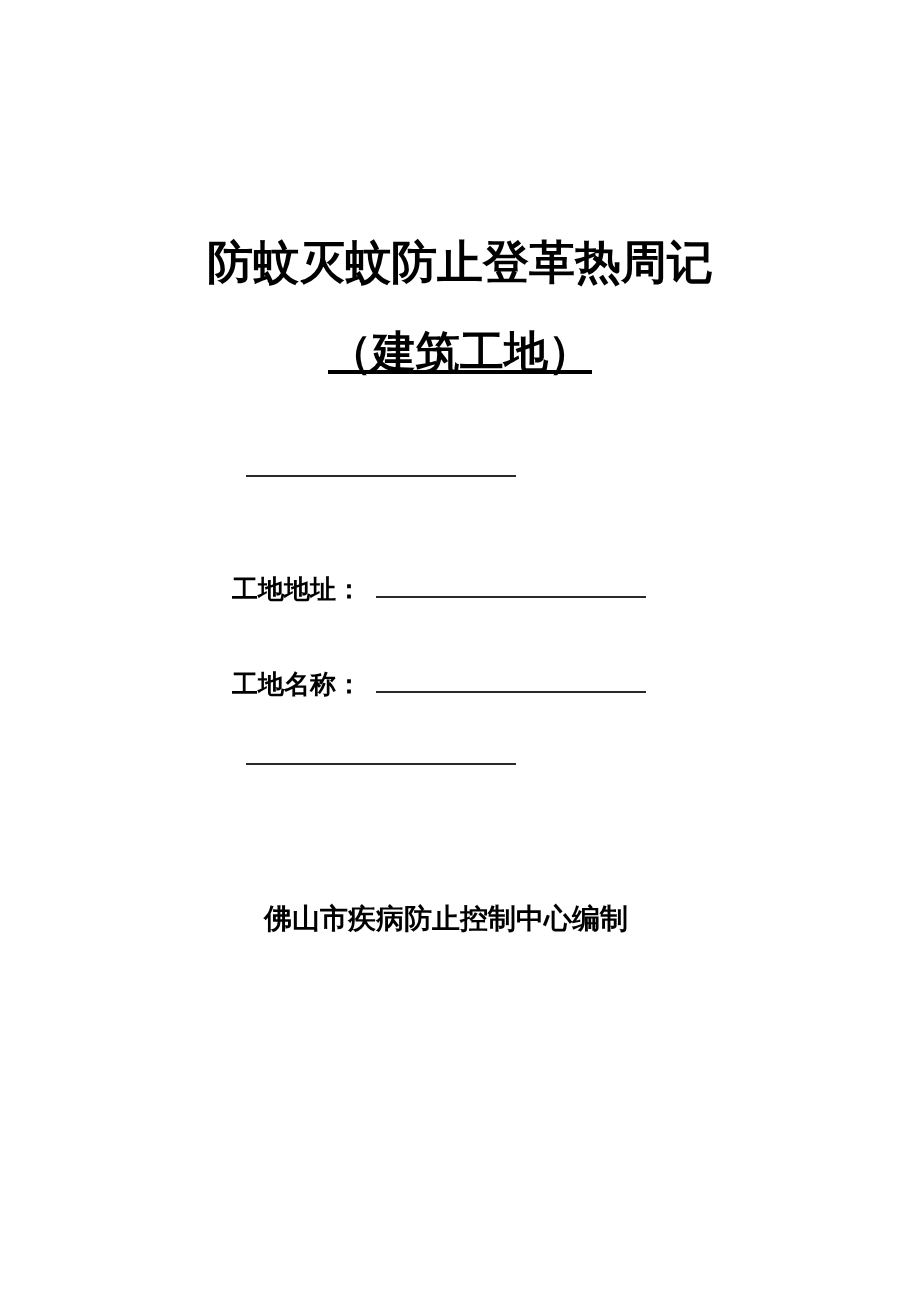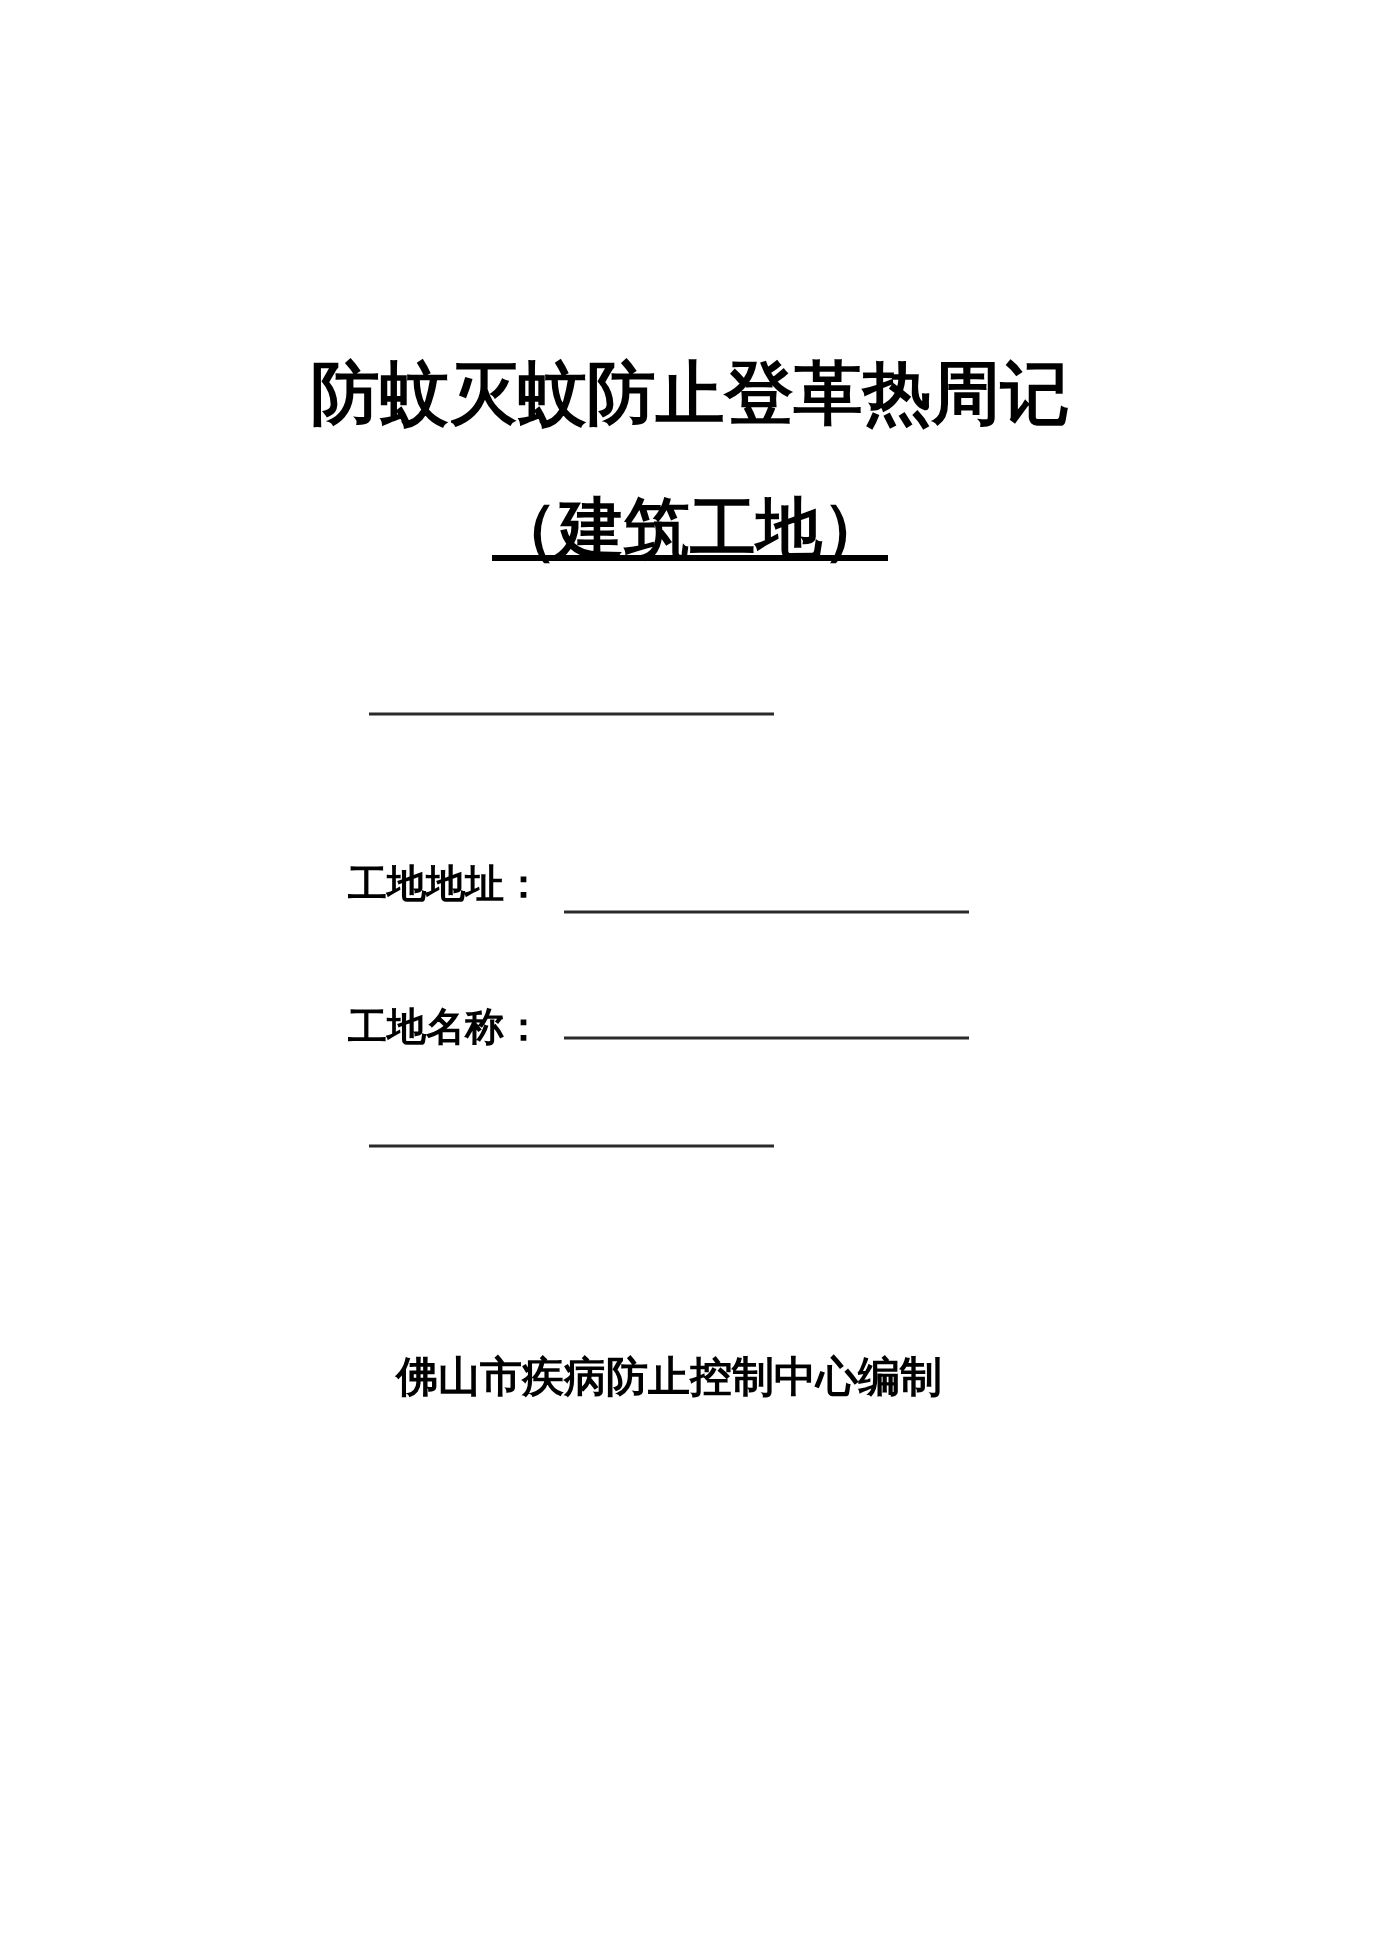--- a/index.html
+++ b/index.html
@@ -46,21 +46,21 @@
     position: absolute;
     left: 232px;
     display: flex;
     align-items: baseline;
     font-size: 26px;
     font-weight: bold;
     line-height: 38px;
     white-space: nowrap;
   }
   .field-1 { top: 474px; }
-  .field-2 { top: 571px; align-items: flex-end; }
+  .field-2 { top: 571px; }
   .field-3 { top: 666px; }
   .field-4 { top: 762px; }
   .field-label {
     display: inline-block;
   }
   .blank-line {
     display: inline-block;
     width: 270px;
     margin-left: 14px;
     border-bottom: 2px solid #2a2a2a;

